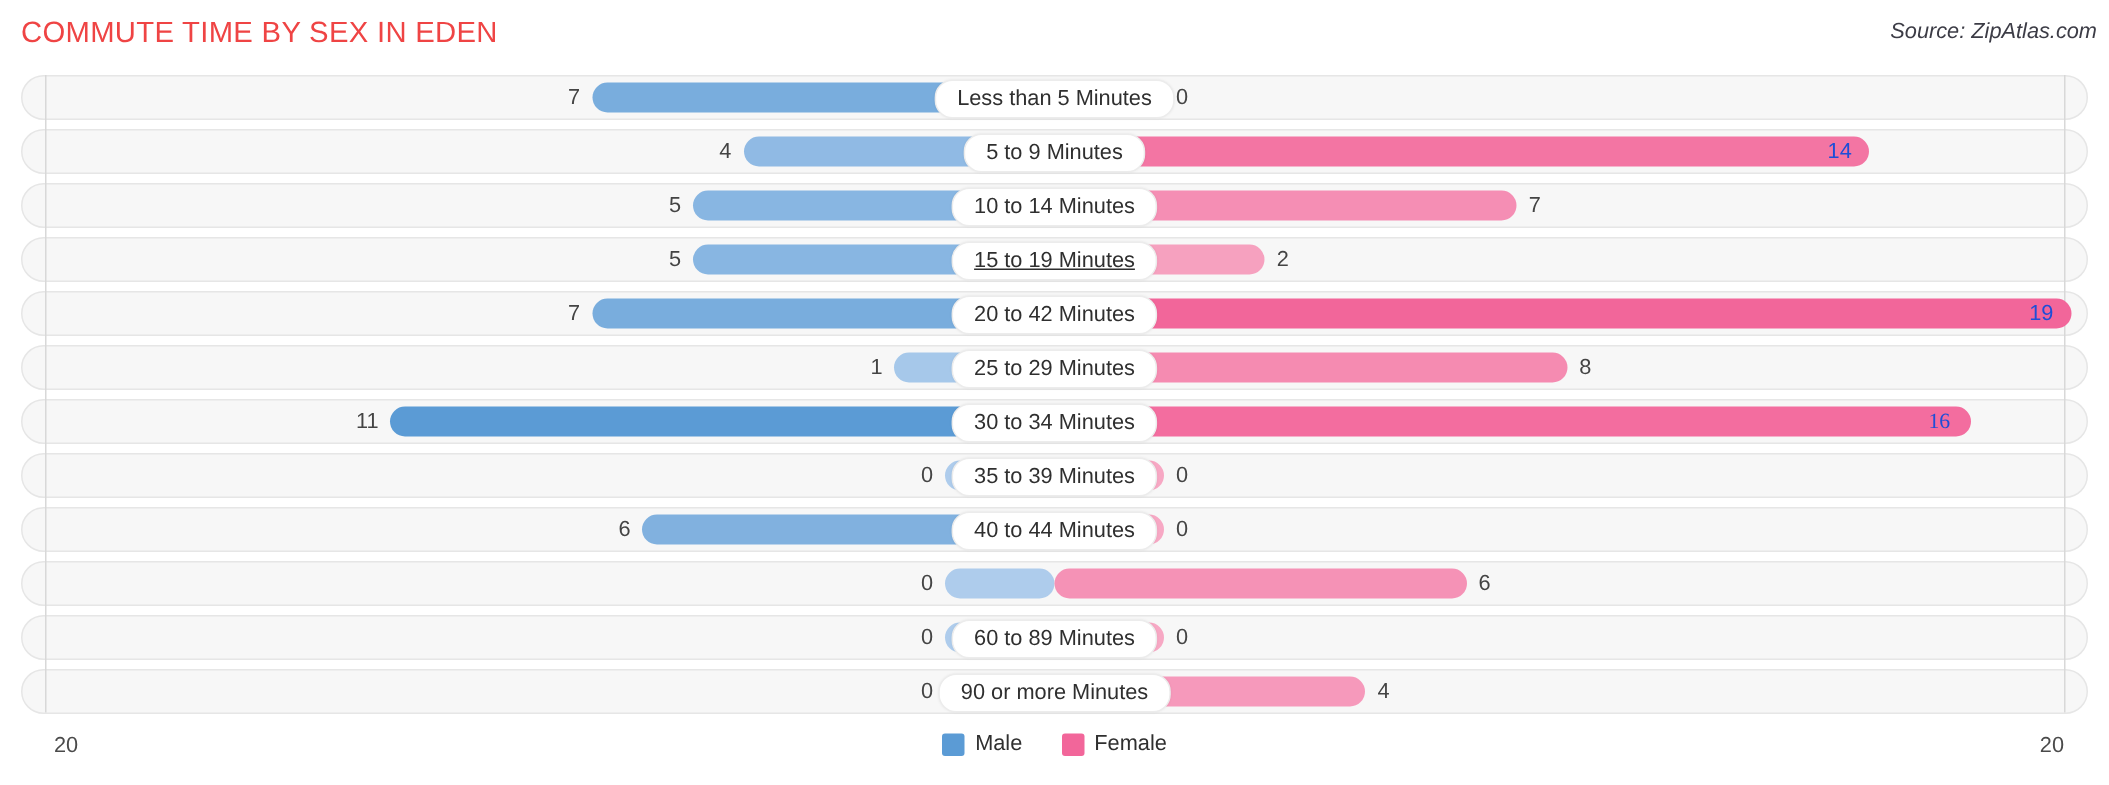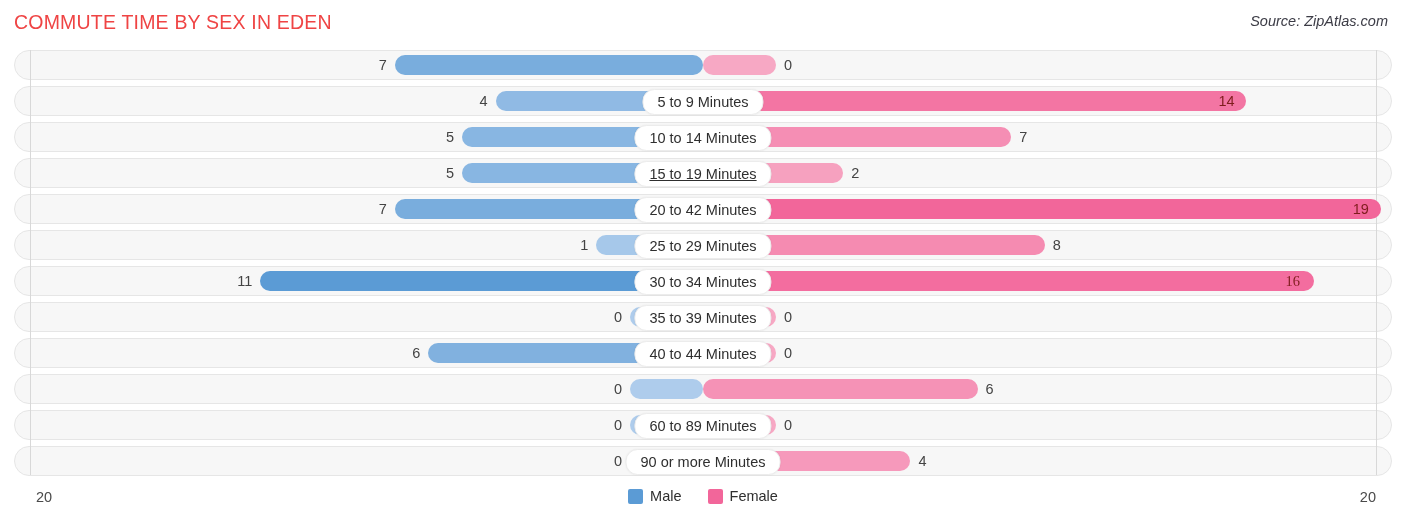--- a/index.html
+++ b/index.html
@@ -15,21 +15,21 @@
   
   #header{
     position:absolute;left:0;top:0;width:1406px;height:46px;
   }
   #chart-title{
     position:absolute;left:14px;top:11px;
     font-size:19.5px;letter-spacing:.2px;
     color:#ef4444;font-weight:400;white-space:nowrap;
   }
   #chart-source{
-    position:absolute;right:18px;top:13px;
+    position:absolute;right:8px;top:13px;
     font-size:14.5px;font-style:italic;color:#3c3c46;
     white-space:nowrap;
   }
   
   #plot{
     position:absolute;left:0;top:46px;width:1406px;height:435px;
   }
   .gridline{
     position:absolute;top:4px;bottom:6px;width:1px;
     background:#d8d8d8;z-index:3;
@@ -55,21 +55,21 @@
   }
   .bar-male{ }
   .bar-female{ }
 
   .vlabel{
     position:absolute;top:0;height:30px;line-height:30px;
     font-size:14.5px;color:#444;z-index:5;white-space:nowrap;
   }
   .vlabel.outside-left{ text-align:right; }
   .vlabel.outside-right{ text-align:left; }
-  .vlabel.inside{ color:#7f1d1d; }
+  .vlabel.inside{ color:#1d4ed8; }
 
   .catlabel{
     position:absolute;top:3px;height:24px;line-height:24px;
     background:#ffffff;
     border:1px solid #ececec;
     border-radius:12px;
     font-size:14.5px;color:#2f2f2f;
     text-align:center;
     padding:0 14px;
     z-index:6;
@@ -107,20 +107,21 @@
 <div id="plot">
   <div class="gridline" id="grid-left"></div>
   <div class="gridline" id="grid-right"></div>
 
 <div class="row" style="top: 4px;">
       <div class="track"></div>
       <div class="bar bar-male" style="left: 380.8px; width: 308.2px; background: rgb(121, 173, 221);"></div>
       <div class="bar bar-female" style="left: 689px; width: 73px; background: rgb(247, 168, 196);"></div>
       <div class="vlabel outside-left" style="left: 334.8px; width: 38px;">7</div>
       <div class="vlabel outside-right" style="left: 770px;">0</div>
+      <div class="catlabel" style="left: 689px;">Less than 5 Minutes</div>
     </div>
     <div class="row" style="top: 40px;">
       <div class="track"></div>
       <div class="bar bar-male" style="left: 481.6px; width: 207.4px; background: rgb(144, 186, 228);"></div>
       <div class="bar bar-female" style="left: 689px; width: 543.4px; background: rgb(243, 117, 163);"></div>
       <div class="vlabel outside-left" style="left: 435.6px; width: 38px;">4</div>
       <div class="vlabel inside" style="left: 1204.4px;">14</div>
       <div class="catlabel" style="left: 689px;">5 to 9 Minutes</div>
     </div>
     <div class="row" style="top: 76px;">

